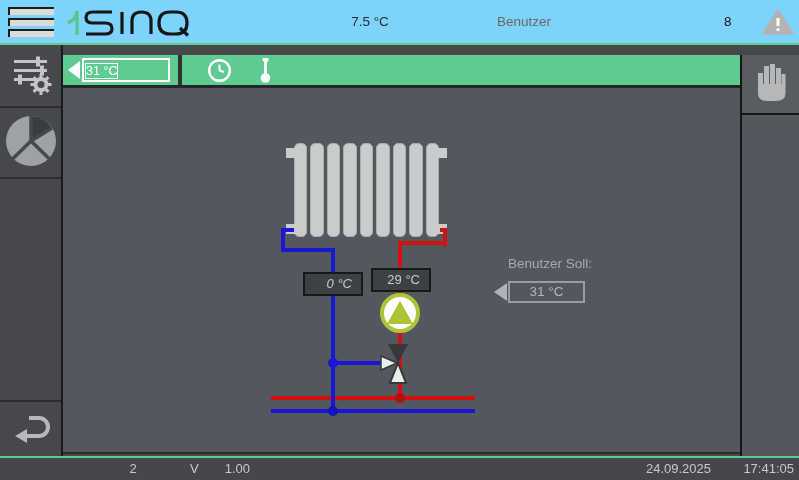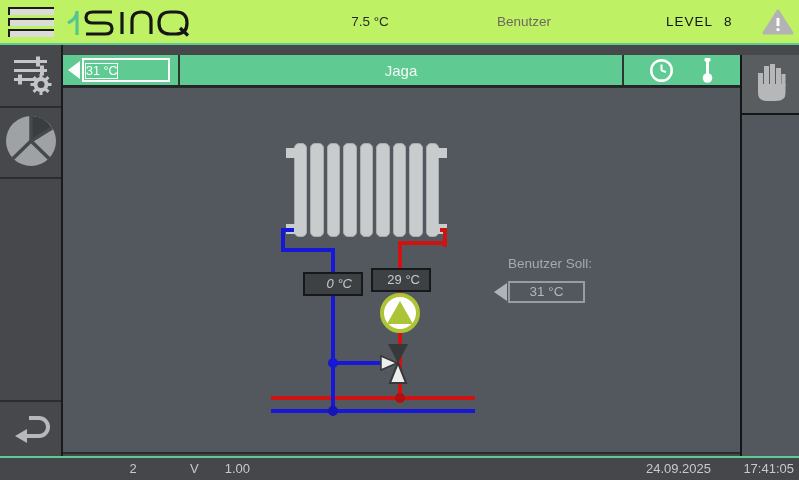--- a/index.html
+++ b/index.html
@@ -1,21 +1,21 @@
 <!DOCTYPE html>
 <html><head>
 <meta charset="utf-8">
 <style>
   html,body{margin:0;padding:0;background:#2f3032;}
   *{box-sizing:border-box;}
   .app{position:relative;width:799px;height:480px;background:#46484b;overflow:hidden;
        font-family:"Liberation Sans",sans-serif;-webkit-font-smoothing:antialiased;}
 
   
-  .topbar{position:absolute;left:0;top:0;width:799px;height:43px;background:#bef264;}
+  .topbar{position:absolute;left:0;top:0;width:799px;height:43px;background:#7dd3fc;}
   .hamburger{position:absolute;left:8px;top:7px;width:48px;height:32px;cursor:pointer;}
   .hamburger .bar{width:46px;height:8px;background:#d9dcd7;border-top:2px solid #1c1c1c;
                   border-left:2px solid #1c1c1c;margin-bottom:3px;}
   .logo{position:absolute;left:66px;top:8px;}
   .tb-temp{position:absolute;left:330px;top:0;width:80px;height:43px;line-height:43px;
            text-align:center;font-size:13.5px;color:#2b2b2b;}
   .tb-text{position:absolute;top:0;height:43px;line-height:43px;font-size:13.5px;color:#151515;}
   .tb-user-label{left:497px;color:#6e6860;}
   .tb-user-value{left:582px;}
   .tb-level-label{left:666px;letter-spacing:1px;}
@@ -108,21 +108,20 @@
           <path d="M46 4 H27 Q20 4 20 9.5 Q20 15 27 15 H39 Q46 15 46 20.5 Q46 26 39 26 H20"></path>
           <path d="M56 4 V26"></path>
           <path d="M66 26 V13 Q66 4 75.5 4 Q85 4 85 13 V26"></path>
           <path d="M104 4 H110 Q121 4 121 15 Q121 26 110 26 H104 Q93 26 93 15 Q93 4 104 4 Z"></path>
           <path d="M114 20 L122 27.5"></path>
         </g>
       </svg>
     </div>
     <div class="tb-temp">7.5 °C</div>
     <span class="tb-text tb-user-label">Benutzer</span>
-    <span class="tb-text tb-level-label">LEVEL</span>
     <span class="tb-text tb-level-value">8</span>
     <div class="tb-warning">
       <svg width="32" height="26" viewBox="0 0 32 26">
         <path d="M16 2 L30 24 H2 Z" fill="#b3b3b3" stroke="#b3b3b3" stroke-width="3" stroke-linejoin="round"></path>
         <rect x="14.5" y="9" width="3" height="8" fill="#fff"></rect>
         <circle cx="16" cy="20.6" r="1.7" fill="#fff"></circle>
       </svg>
     </div>
   </div>
   <div class="green-hline" style="top:43px;"></div>
@@ -172,21 +171,20 @@
     </div>
   </div>
 
   <div class="greenbar">
     <div class="gb-left">
       <span class="gb-arrow"></span>
       <span class="gb-box">
         <span class="gb-box-inner">31 °C</span>
       </span>
     </div>
-    <div class="gb-mid">Jaga</div>
     <div class="gb-right">
       <span class="gb-icon">
         <svg width="25" height="25" viewBox="0 0 25 25">
           <circle cx="12.5" cy="12.5" r="10.3" fill="none" stroke="#fff" stroke-width="2.4"></circle>
           <g stroke="#fff" stroke-width="2">
             <path d="M12.5 12.5 V6.5"></path>
               <path d="M12.5 12.5 L17 14"></path>
           </g>
           <g fill="#fff">
             <rect x="11.7" y="1" width="1.8" height="2.4"></rect>

